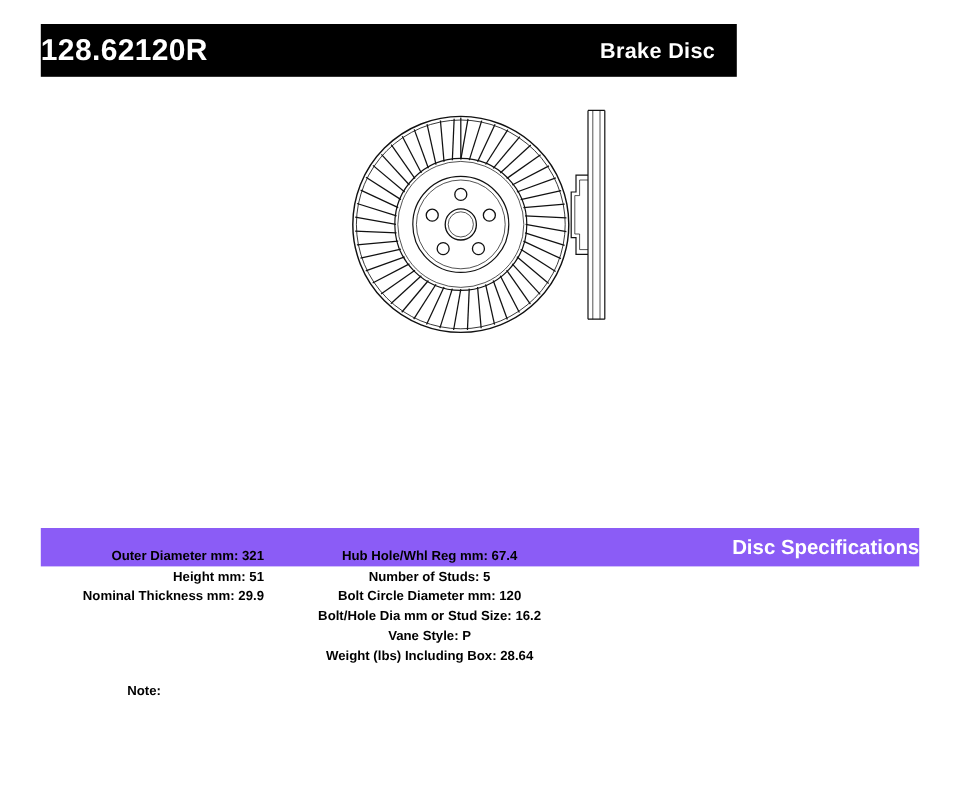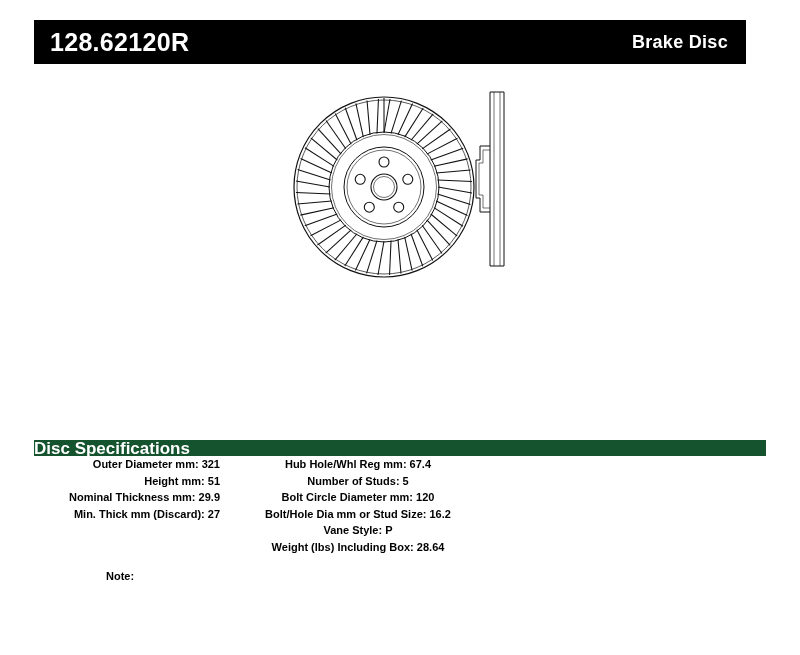--- a/index.html
+++ b/index.html
@@ -19,28 +19,28 @@
     position: relative;
     width: 800px;
     height: 655px;
   }
 
   
   .header-bar {
     position: absolute;
     left: 34px;
     top: 20px;
-    width: 712px;
+    width: 580px;
     height: 44px;
     background: #000000;
     display: flex;
     align-items: center;
     justify-content: space-between;
     box-sizing: border-box;
-    padding: 0 18px 0 16px;
+    padding: 0 18px 0 0;
   }
   .part-number {
     color: #ffffff;
     font-size: 25px;
     font-weight: bold;
     letter-spacing: 0.3px;
     line-height: 1;
   }
   .product-type {
     color: #ffffff;
@@ -68,25 +68,25 @@
     left: 440px;
     top: 12px;
   }
 
   
   .spec-bar {
     position: absolute;
     left: 34px;
     top: 440px;
     width: 732px;
-    height: 16px;
-    background: #14532d;
+    height: 32px;
+    background: #8b5cf6;
     display: flex;
     align-items: center;
-    justify-content: flex-start;
+    justify-content: flex-end;
   }
   .spec-title {
     color: #ffffff;
     font-size: 17px;
     font-weight: bold;
     line-height: 1;
   }
 
   .spec-body {
     position: absolute;
@@ -345,21 +345,20 @@
   <div class="spec-bar">
     <div class="spec-title">Disc Specifications</div>
   </div>
 
   <div class="spec-body">
     <div class="spec-cols">
       <div class="col-left">
         <div class="spec-line">Outer Diameter mm: 321</div>
         <div class="spec-line">Height mm: 51</div>
         <div class="spec-line">Nominal Thickness mm: 29.9</div>
-        <div class="spec-line">Min. Thick mm (Discard): 27</div>
       </div>
       <div class="col-mid">
         <div class="spec-line">Hub Hole/Whl Reg mm: 67.4</div>
         <div class="spec-line">Number of Studs: 5</div>
         <div class="spec-line">Bolt Circle Diameter mm: 120</div>
         <div class="spec-line">Bolt/Hole Dia mm or Stud Size: 16.2</div>
         <div class="spec-line">Vane Style: P</div>
         <div class="spec-line">Weight (lbs) Including Box: 28.64</div>
       </div>
     </div>

